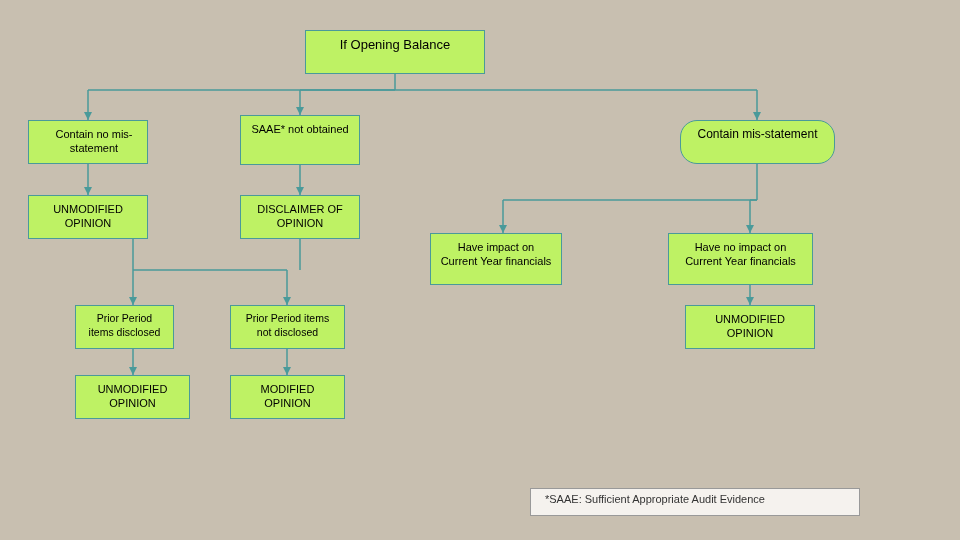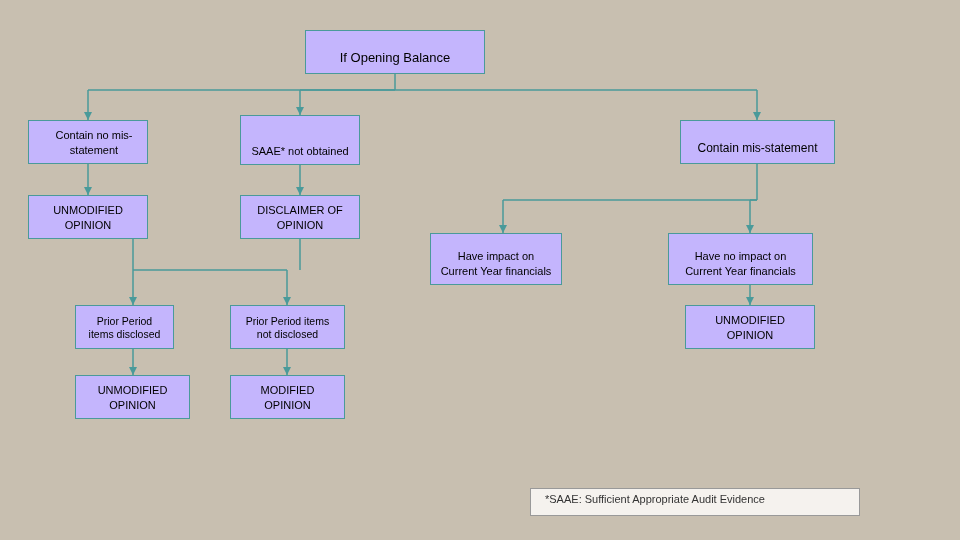--- a/index.html
+++ b/index.html
@@ -15,24 +15,24 @@
 
     .diagram-container {
       position: relative;
       width: 960px;
       height: 540px;
     }
 
     .box {
       position: absolute;
       border: 1.5px solid #4a9a9a;
-      background: #c4b5fd;
+      background: #bef264;
       text-align: center;
       display: flex;
-      align-items: flex-end;
+      align-items: flex-start;
       justify-content: center;
       padding: 6px 8px;
       line-height: 1.3;
     }
 
     svg.lines {
       position: absolute;
       top: 0;
       left: 0;
       width: 960px;
@@ -110,21 +110,21 @@
   </div>
 
   <div class="box" style="left:28px; top:120px; width:120px; height:44px; font-size:11px;padding-left:20px;">
     <span>Contain no mis-statement</span>
   </div>
 
   <div class="box" style="left:240px; top:115px; width:120px; height:50px; font-size:11px;">
     <span>SAAE* not obtained</span>
   </div>
 
-  <div class="box" style="left:680px; top:120px; width:155px; height:44px; font-size:12px;">
+  <div class="box" style="left:680px; top:120px; width:155px; height:44px; font-size:12px;border-radius:17px;">
     <span>Contain mis-statement</span>
   </div>
 
   <div class="box" style="left:28px; top:195px; width:120px; height:44px; font-size:11px;">
     <span>UNMODIFIED OPINION</span>
   </div>
 
   <div class="box" style="left:240px; top:195px; width:120px; height:44px; font-size:11px;">
     <span>DISCLAIMER OF OPINION</span>
   </div>

